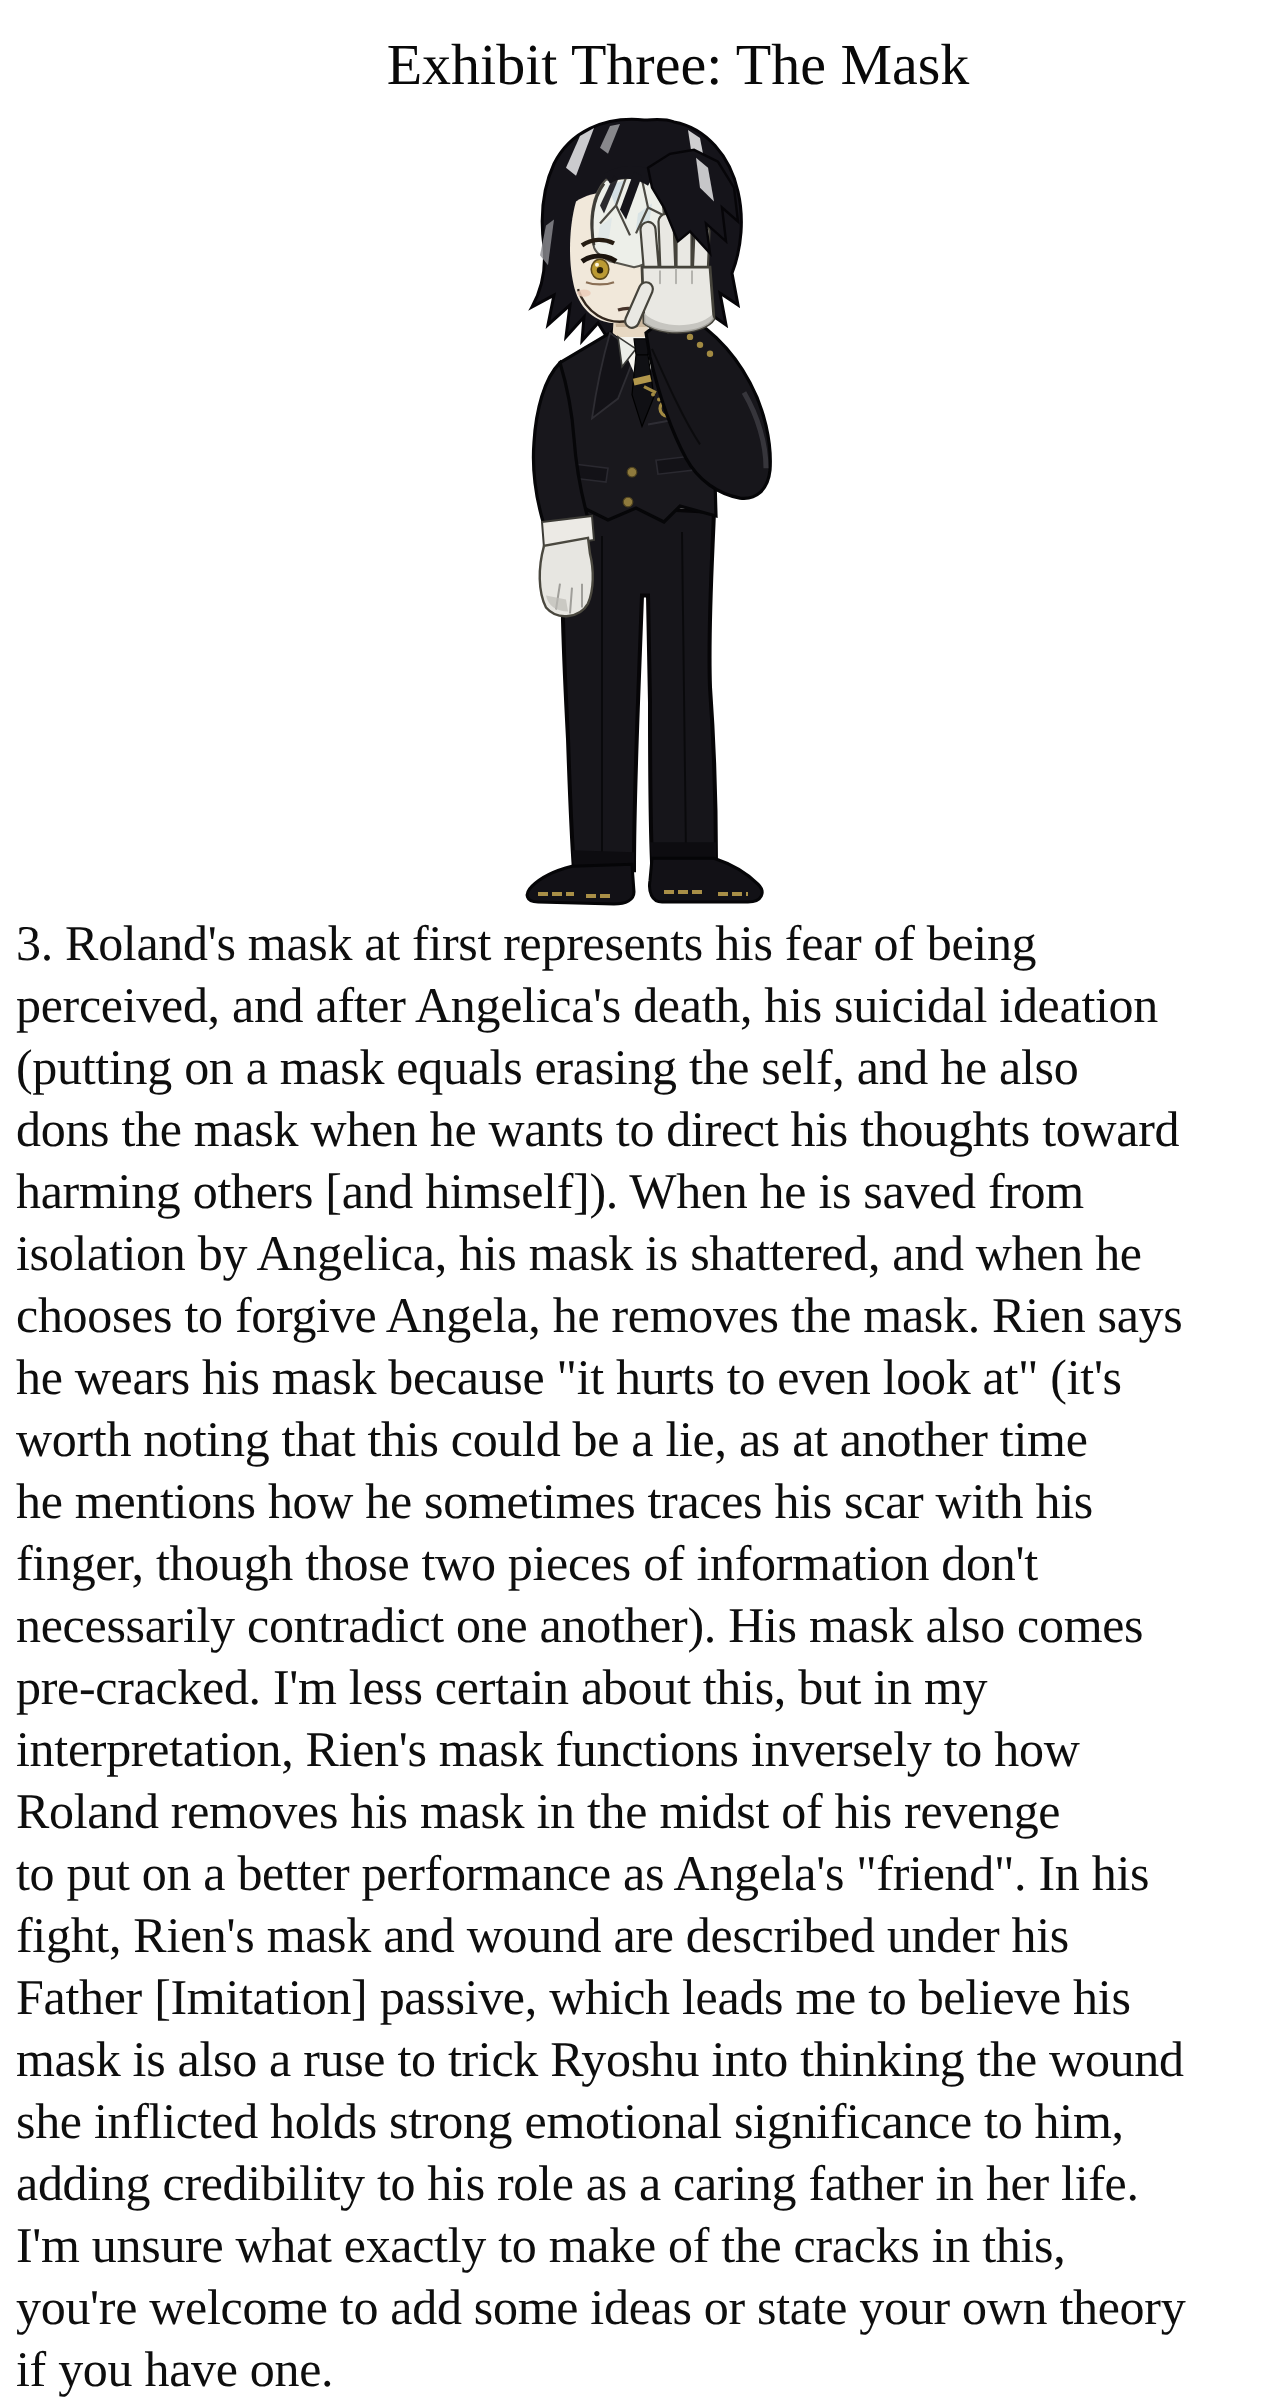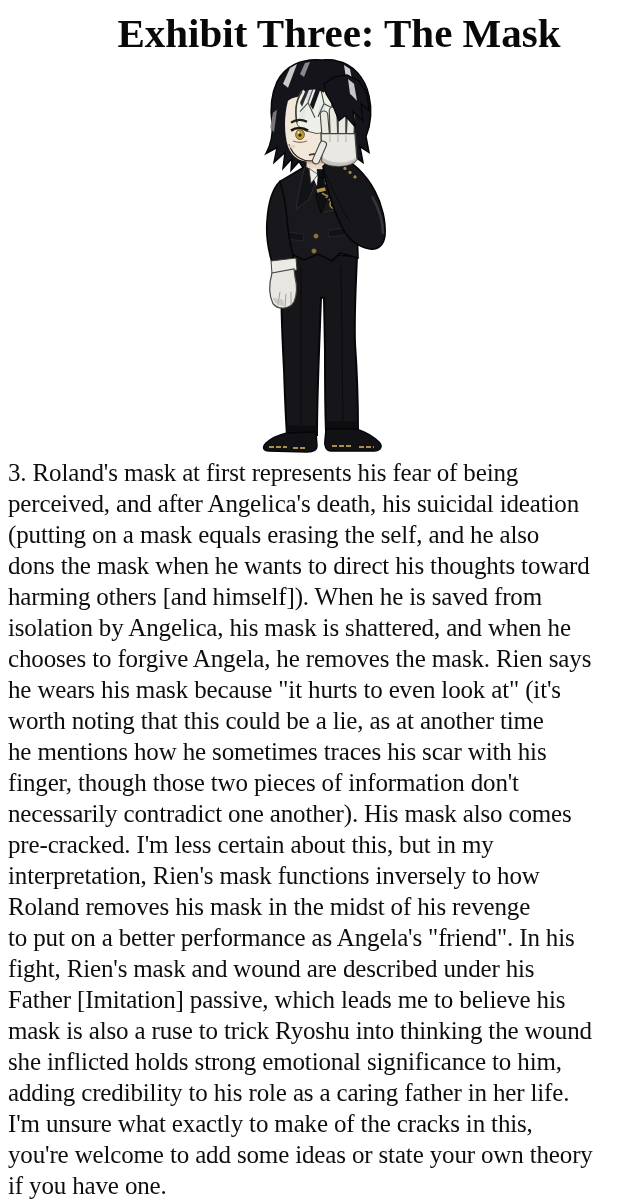--- a/index.html
+++ b/index.html
@@ -7,23 +7,23 @@
     width: 640px; height: 1200px;
     background: #ffffff;
     color: #0f0f0f;
     font-family: "Liberation Serif", "DejaVu Serif", serif;
     overflow: hidden;
   }
   .page { width: 640px; height: 1200px; position: relative; }
   .title {
     margin: 13px 0 0 0;
     text-align: center;
-    font-size: 41px;
+    font-size: 29px;
     line-height: 41px;
-    font-weight: 700;
+    font-weight: 400;
     letter-spacing: 0;
     color: #090909;
     padding-left: 38px;
   }
   .figure {
     width: 140px; height: 398px;
     margin: 3px auto 0 auto;
     display: block;
   }
   .figure svg { display: block; }

